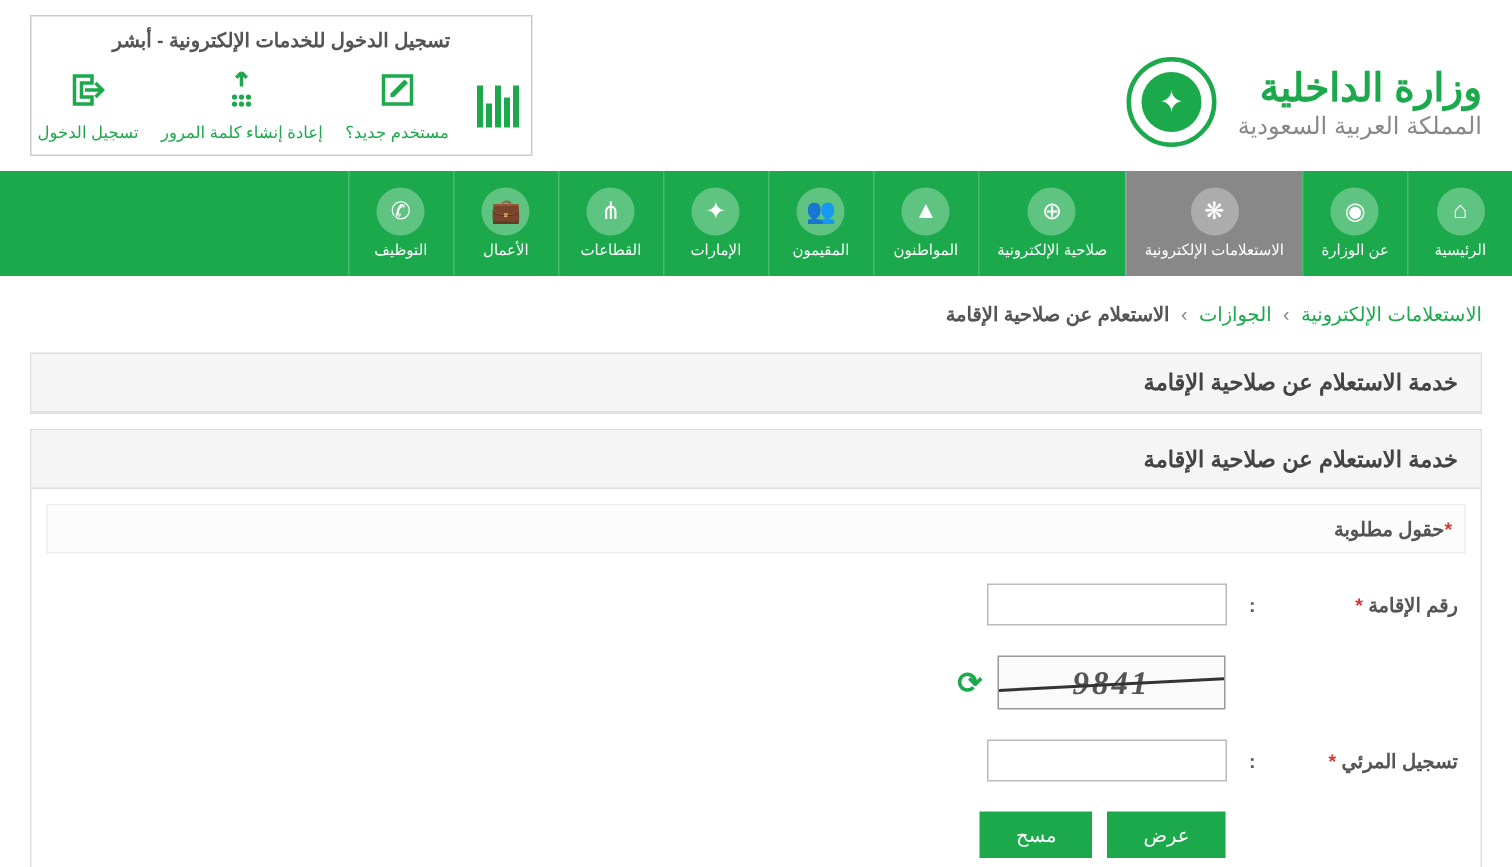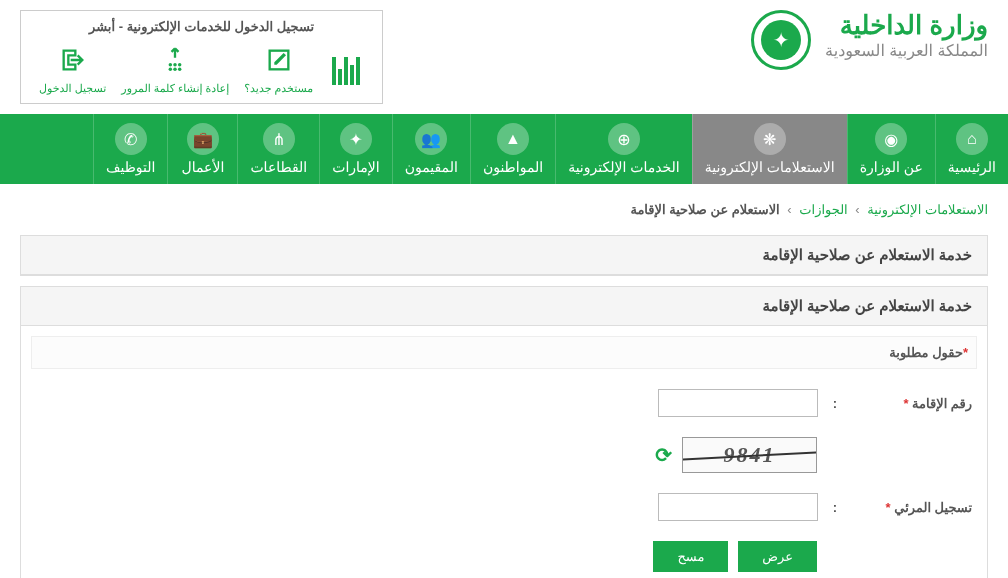--- a/index.html
+++ b/index.html
@@ -1,44 +1,44 @@
 <!DOCTYPE html>
 <html dir="rtl" lang="ar"><head>
 <meta charset="utf-8">
 <style>
 * { margin: 0; padding: 0; box-sizing: border-box; }
 body { font-family: Tahoma, Arial, sans-serif; background: #fff; direction: rtl; }
 .container { width: 1008px; margin: 0 auto; }
 
 
 .header { display: flex; justify-content: space-between; align-items: flex-start; padding: 10px 20px; }
-.logo-section { display: flex; align-items: flex-start; gap: 14px; }
+.logo-section { display: flex; align-items: center; gap: 14px; margin-top: 28px; }
 .logo-emblem { width: 60px; height: 60px; border: 3px solid #1ba94c; border-radius: 50%; display: flex; align-items: center; justify-content: center; }
 .logo-inner { width: 40px; height: 40px; background: #1ba94c; border-radius: 50%; position: relative; }
 .logo-inner::after { content: "✦"; color: #fff; position: absolute; top: 50%; left: 50%; transform: translate(-50%, -50%); font-size: 20px; }
 .logo-text { text-align: right; }
 .logo-title { color: #1ba94c; font-size: 26px; font-weight: bold; }
 .logo-subtitle { color: #888; font-size: 16px; }
 
-.absher-box { border: 1px solid #ccc; padding: 8px 18px; text-align: center; }
+.absher-box { border: 1px solid #ccc; padding: 8px 4px; text-align: center; }
 .absher-title { color: #555; font-size: 13px; margin-bottom: 8px; font-weight: bold; }
 .absher-items { display: flex; gap: 15px; align-items: center; justify-content: center; }
 .absher-item { text-align: center; cursor: pointer; }
 .absher-icon { width: 36px; height: 36px; margin: 0 auto 4px; display: flex; align-items: center; justify-content: center; }
 .absher-label { color: #1ba94c; font-size: 11px; }
 .absher-logo-icon { display: flex; gap: 2px; align-items: flex-end; justify-content: center; }
 .absher-bar { width: 4px; background: #1ba94c; }
 
 
 .nav { display: flex; background: #1ba94c; height: 70px; }
 .nav-item { flex: 0 0 auto; padding: 8px 12px; text-align: center; border-left: 1px solid rgba(255,255,255,0.2); cursor: pointer; display: flex; flex-direction: column; align-items: center; justify-content: center; min-width: 70px; }
 .nav-item.active { background: #888; }
 .nav-item:first-child { border-right: none; }
 .nav-icon-circle { width: 32px; height: 32px; background: rgba(255,255,255,0.3); border-radius: 50%; display: flex; align-items: center; justify-content: center; margin-bottom: 4px; color: #fff; font-size: 16px; }
-.nav-label { color: #fff; font-size: 14px; }
+.nav-label { color: #fff; font-size: 10px; }
 
 
 .breadcrumb { padding: 18px 20px; font-size: 13px; }
 .breadcrumb-link { color: #1ba94c; }
 .breadcrumb-sep { color: #888; margin: 0 4px; }
 .breadcrumb-current { color: #555; font-weight: bold; }
 
 
 .content { padding: 0 20px; }
 .panel { border: 1px solid #ddd; margin-bottom: 10px; }
@@ -48,21 +48,21 @@
 .form-panel .panel-body { padding: 0; }
 .required-note { background: #fcfcfc; border: 1px solid #eee; margin: 10px; padding: 8px 8px; font-size: 13px; color: #555; }
 .asterisk { color: #d33; }
 
 .form-row { display: flex; align-items: center; padding: 10px 15px; gap: 15px; }
 .form-label { width: 120px; text-align: right; font-size: 13px; color: #555; font-weight: bold; }
 .form-colon { color: #555; }
 .form-input { border: 1px solid #bbb; padding: 5px 8px; width: 160px; font-size: 13px; height: 28px; }
 
 .captcha-row { display: flex; align-items: center; padding: 10px 15px 10px; gap: 10px; margin-right: 155px; }
-.captcha-box { border: 1px solid #999; width: 135px; height: 36px; display: flex; align-items: center; justify-content: center; font-family: serif; font-size: 22px; font-weight: bold; font-style: italic; background: #fafafa; position: relative; overflow: hidden; letter-spacing: 2px; }
+.captcha-box { border: 1px solid #999; width: 152px; height: 36px; display: flex; align-items: center; justify-content: center; font-family: serif; font-size: 22px; font-weight: bold; font-style: italic; background: #fafafa; position: relative; overflow: hidden; letter-spacing: 2px; }
 .captcha-box::before { content: ""; position: absolute; top: 50%; left: -5%; width: 110%; height: 2px; background: #333; transform: rotate(-3deg); }
 .refresh-icon { color: #1ba94c; font-size: 20px; cursor: pointer; }
 
 .button-row { display: flex; gap: 10px; padding: 10px 15px 15px; margin-right: 155px; }
 .btn { background: #1ba94c; color: #fff; border: none; padding: 8px 24px; font-size: 13px; cursor: pointer; font-family: inherit; }
 </style>
 </head>
 <body>
 
 <div class="container">
@@ -134,21 +134,21 @@
       <div class="nav-item">
         <div class="nav-icon-circle">◉</div>
         <div class="nav-label">عن الوزارة</div>
       </div>
       <div class="nav-item active">
         <div class="nav-icon-circle">❋</div>
         <div class="nav-label">الاستعلامات الإلكترونية</div>
       </div>
       <div class="nav-item">
         <div class="nav-icon-circle">⊕</div>
-        <div class="nav-label">الخدمات الإلكترونية</div>
+        <div class="nav-label">صلاحية الإلكترونية</div>
       </div>
       <div class="nav-item">
         <div class="nav-icon-circle">▲</div>
         <div class="nav-label">المواطنون</div>
       </div>
       <div class="nav-item">
         <div class="nav-icon-circle">👥</div>
         <div class="nav-label">المقيمون</div>
       </div>
       <div class="nav-item">

